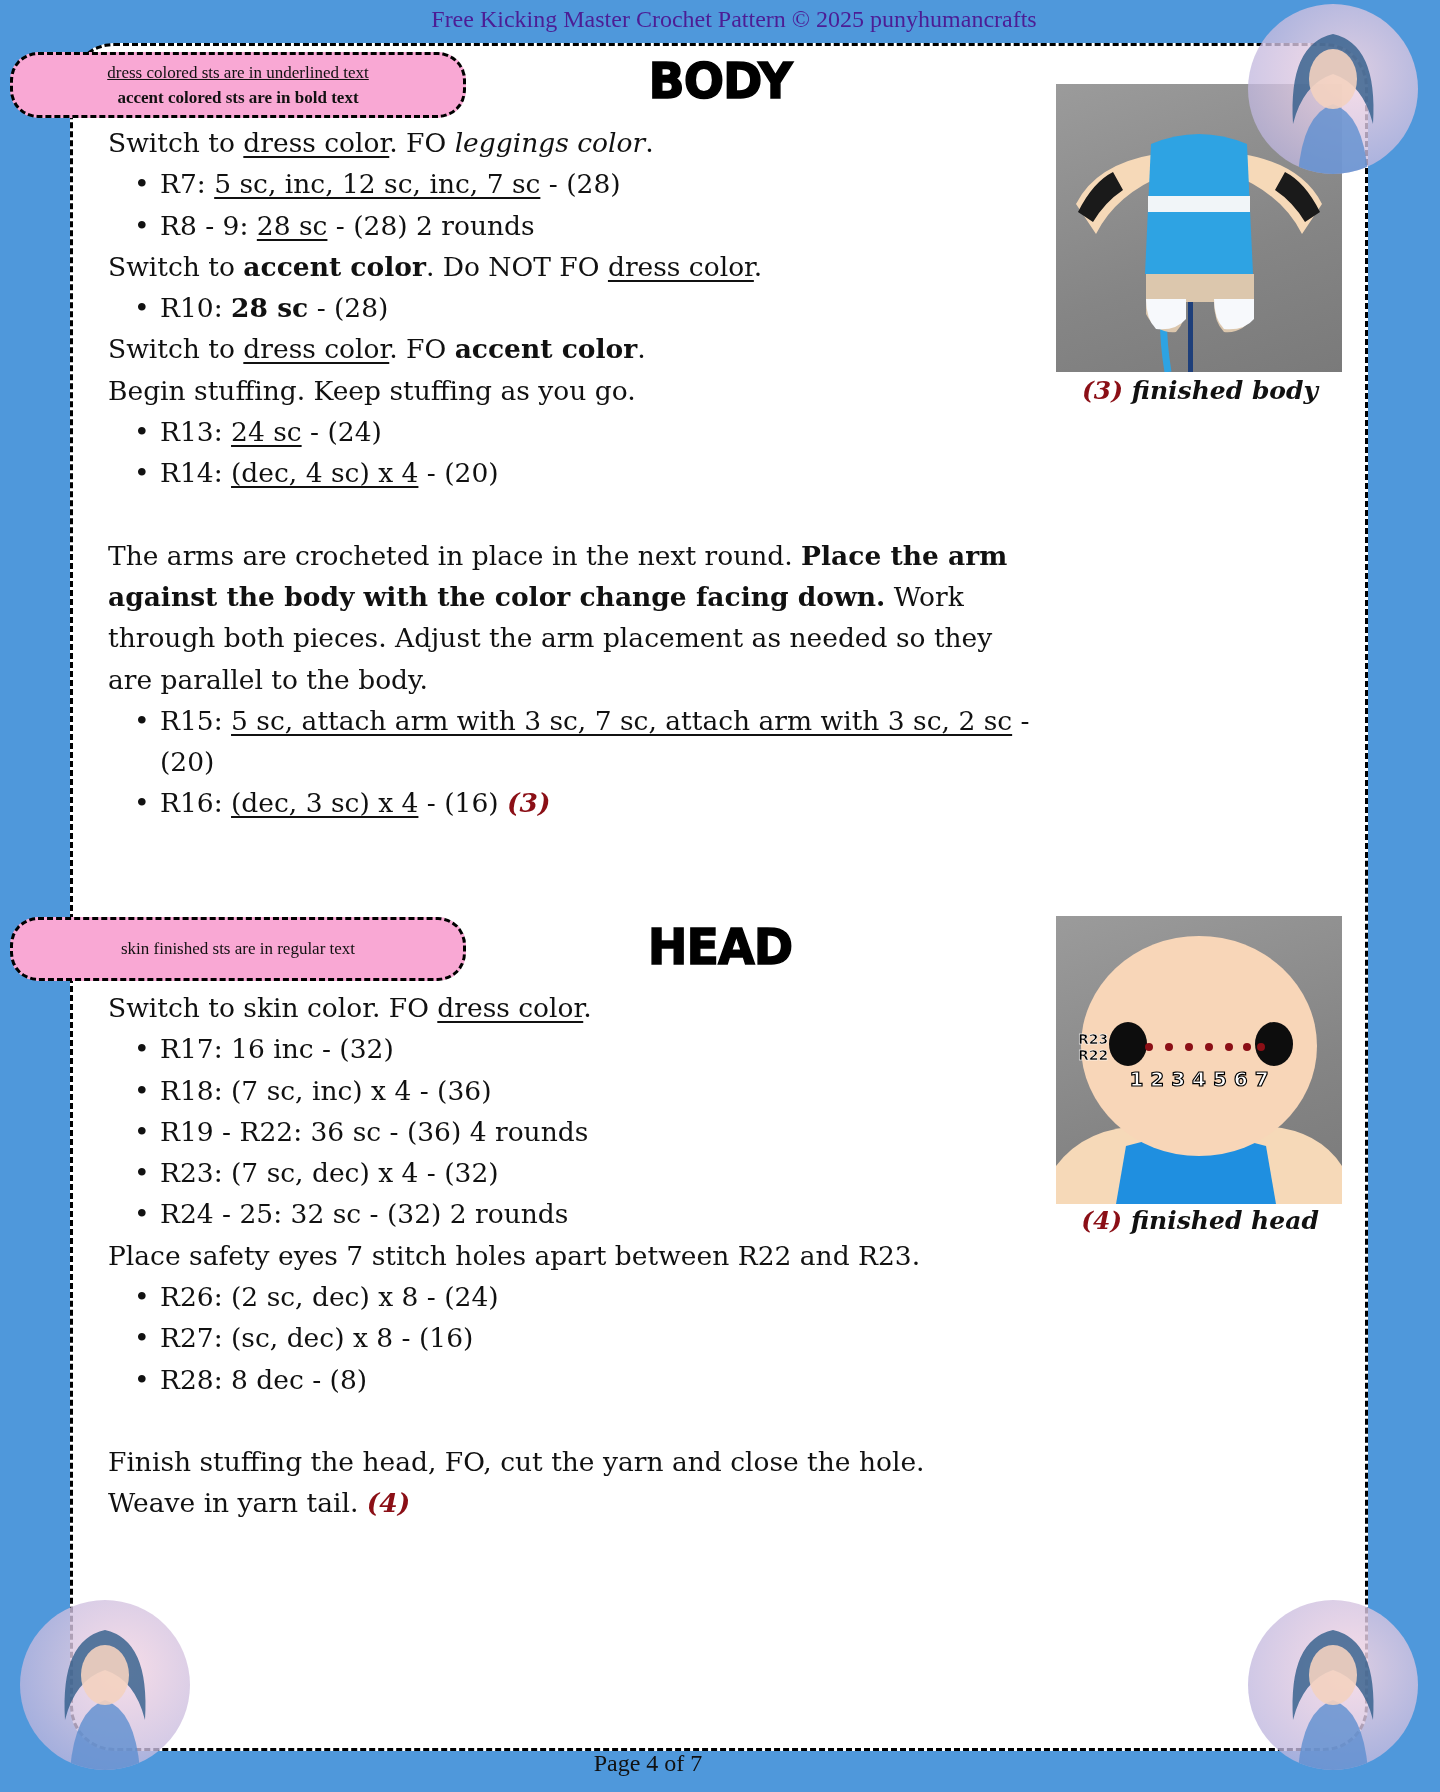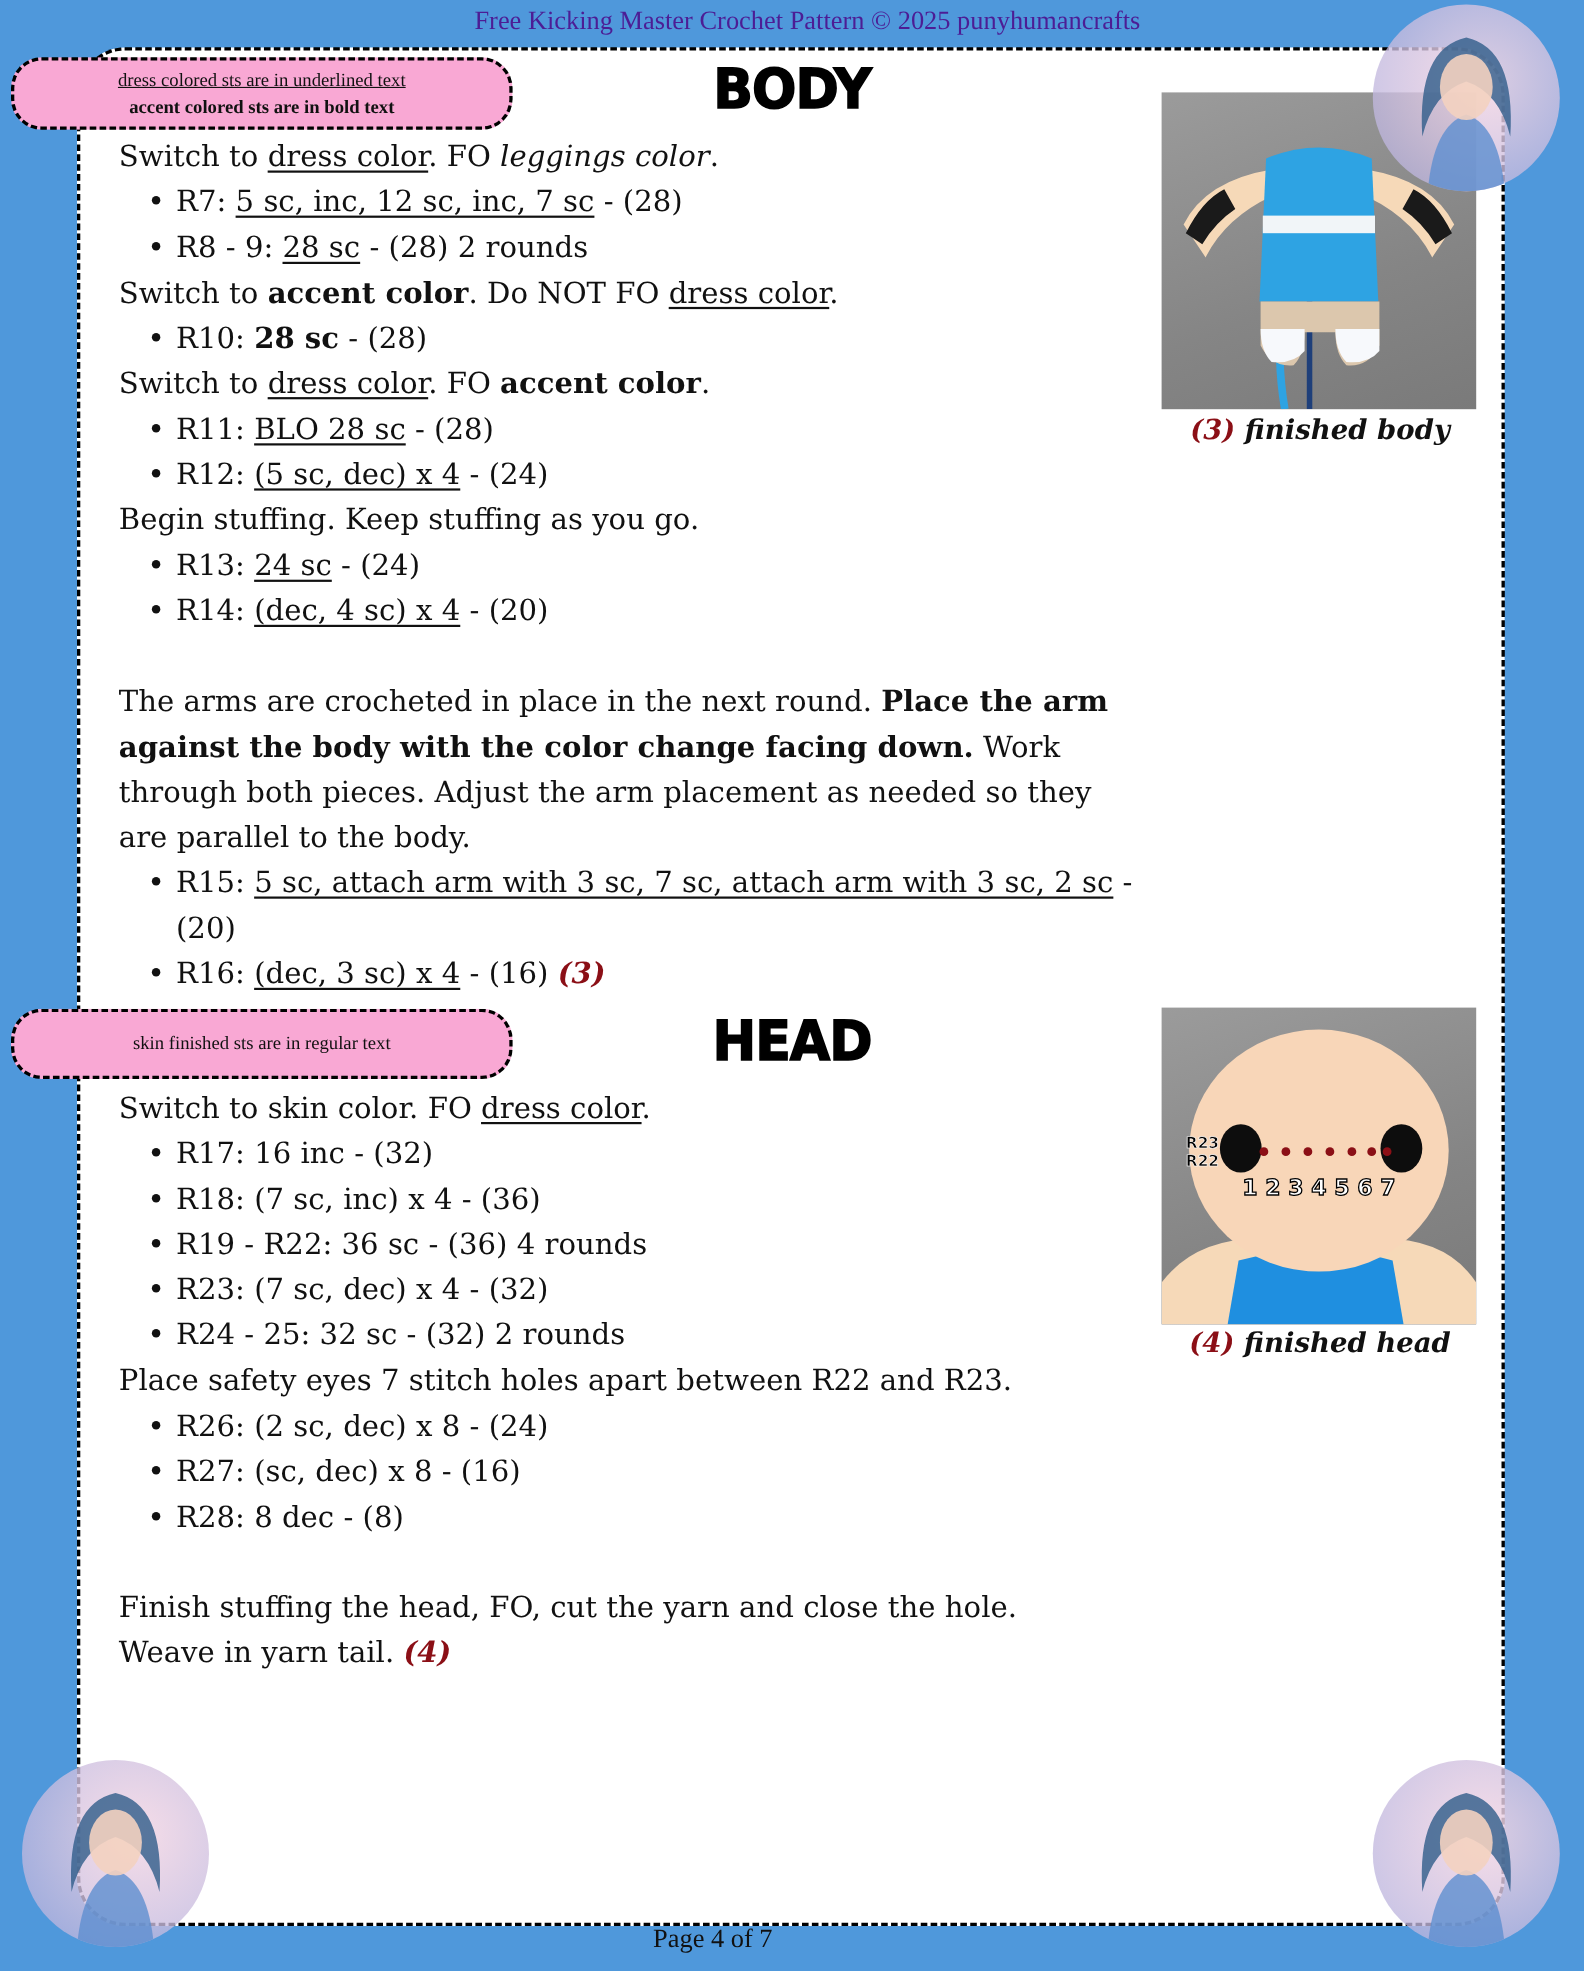--- a/index.html
+++ b/index.html
@@ -97,24 +97,20 @@
   <p><span>Switch to </span><span class="u">dress color</span><span>. FO </span><span class="it">leggings color</span><span>.</span></p>
   <ul>
     <li><span>R7: </span><span class="u">5 sc, inc, 12 sc, inc, 7 sc</span><span> - (28)</span></li>
     <li><span>R8 - 9: </span><span class="u">28 sc</span><span> - (28) 2 rounds</span></li>
   </ul>
   <p><span>Switch to </span><span class="bd">accent color</span><span>. Do NOT FO </span><span class="u">dress color</span><span>.</span></p>
   <ul>
     <li><span>R10: </span><span class="bd">28 sc</span><span> - (28)</span></li>
   </ul>
   <p><span>Switch to </span><span class="u">dress color</span><span>. FO </span><span class="bd">accent color</span><span>.</span></p>
-  <ul>
-    <li><span>R11: </span><span class="u">BLO 28 sc</span><span> - (28)</span></li>
-    <li><span>R12: </span><span class="u">(5 sc, dec) x 4</span><span> - (24)</span></li>
-  </ul>
   <p>Begin stuffing. Keep stuffing as you go.</p>
   <ul>
     <li><span>R13: </span><span class="u">24 sc</span><span> - (24)</span></li>
     <li><span>R14: </span><span class="u">(dec, 4 sc) x 4</span><span> - (20)</span></li>
   </ul>
   <div class="spacer"></div>
   <p><span>The arms are crocheted in place in the next round. </span><span class="bd">Place the arm against the body with the color change facing down.</span><span> Work through both pieces. Adjust the arm placement as needed so they are parallel to the body.</span></p>
   <ul>
     <li><span>R15: </span><span class="u">5 sc, attach arm with 3 sc, 7 sc, attach arm with 3 sc, 2 sc</span><span> - (20)</span></li>
     <li><span>R16: </span><span class="u">(dec, 3 sc) x 4</span><span> - (16) </span><span class="ref">(3)</span></li>

